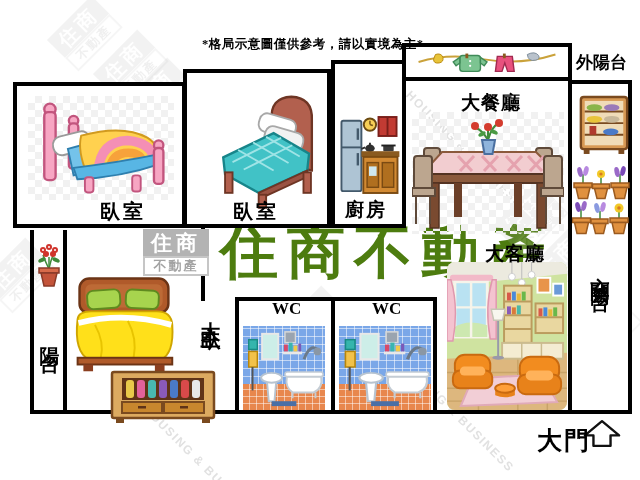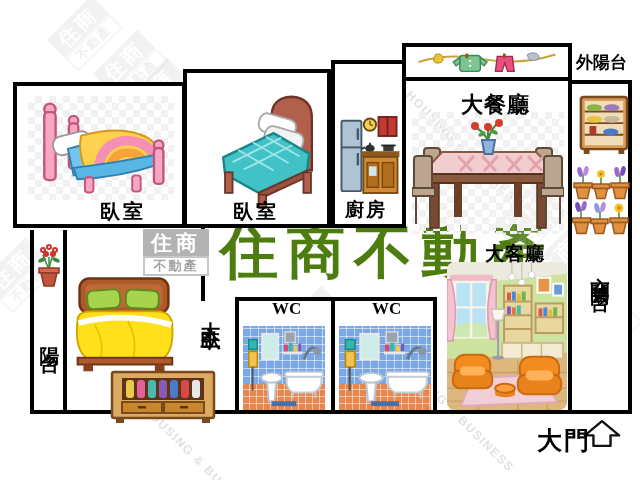--- a/index.html
+++ b/index.html
@@ -479,25 +479,26 @@
       <path d="M5 30 h16 l-3 13 h-10 Z" fill="#c4543a" stroke="#8a3a28" stroke-width="1.5"></path>
     </svg>
   </div>
 
   <div class="art" style="left:583px;top:419px;width:38px;height:29px">
     <svg viewBox="0 0 40 30">
       <path d="M20 2 L38 17 H29 V28 H11 V17 H2 Z" fill="#fff" stroke="#111" stroke-width="2.5" stroke-linejoin="round"></path>
     </svg>
   </div>
 
+  <div class="lbl" style="left:202px;top:36px;font-size:12.5px;letter-spacing:0.5px">*格局示意圖僅供參考，請以實境為主*</div>
 
   <div class="lbl" style="left:100px;top:198px;font-size:20px;letter-spacing:3px">臥室</div>
   <div class="lbl" style="left:233px;top:198px;font-size:20px;letter-spacing:3px">臥室</div>
   <div class="lbl" style="left:345px;top:197px;font-size:19px;letter-spacing:2px">廚房</div>
-  <div class="lbl" style="left:461px;top:90px;font-size:22px;letter-spacing:1px">大餐廳</div>
+  <div class="lbl" style="left:461px;top:90px;font-size:19px;letter-spacing:1px">大餐廳</div>
   <div class="lbl" style="left:576px;top:51px;font-size:17px">外陽台</div>
   <div class="lbl vert" style="left:587px;top:262px;font-size:19px">玄關陽台</div>
   <div class="lbl" style="left:485px;top:241px;font-size:19px;letter-spacing:1px">大客廳</div>
   <div class="lbl vert" style="left:198px;top:306px;font-size:20px">大主臥</div>
   <div class="lbl vert" style="left:37px;top:332px;font-size:20px">陽台</div>
   <div class="lbl" style="left:272px;top:299px;font-size:17px">WC</div>
   <div class="lbl" style="left:372px;top:299px;font-size:17px">WC</div>
   <div class="lbl" style="left:537px;top:424px;font-size:25px;letter-spacing:2px">大門</div>
 
 </div>

